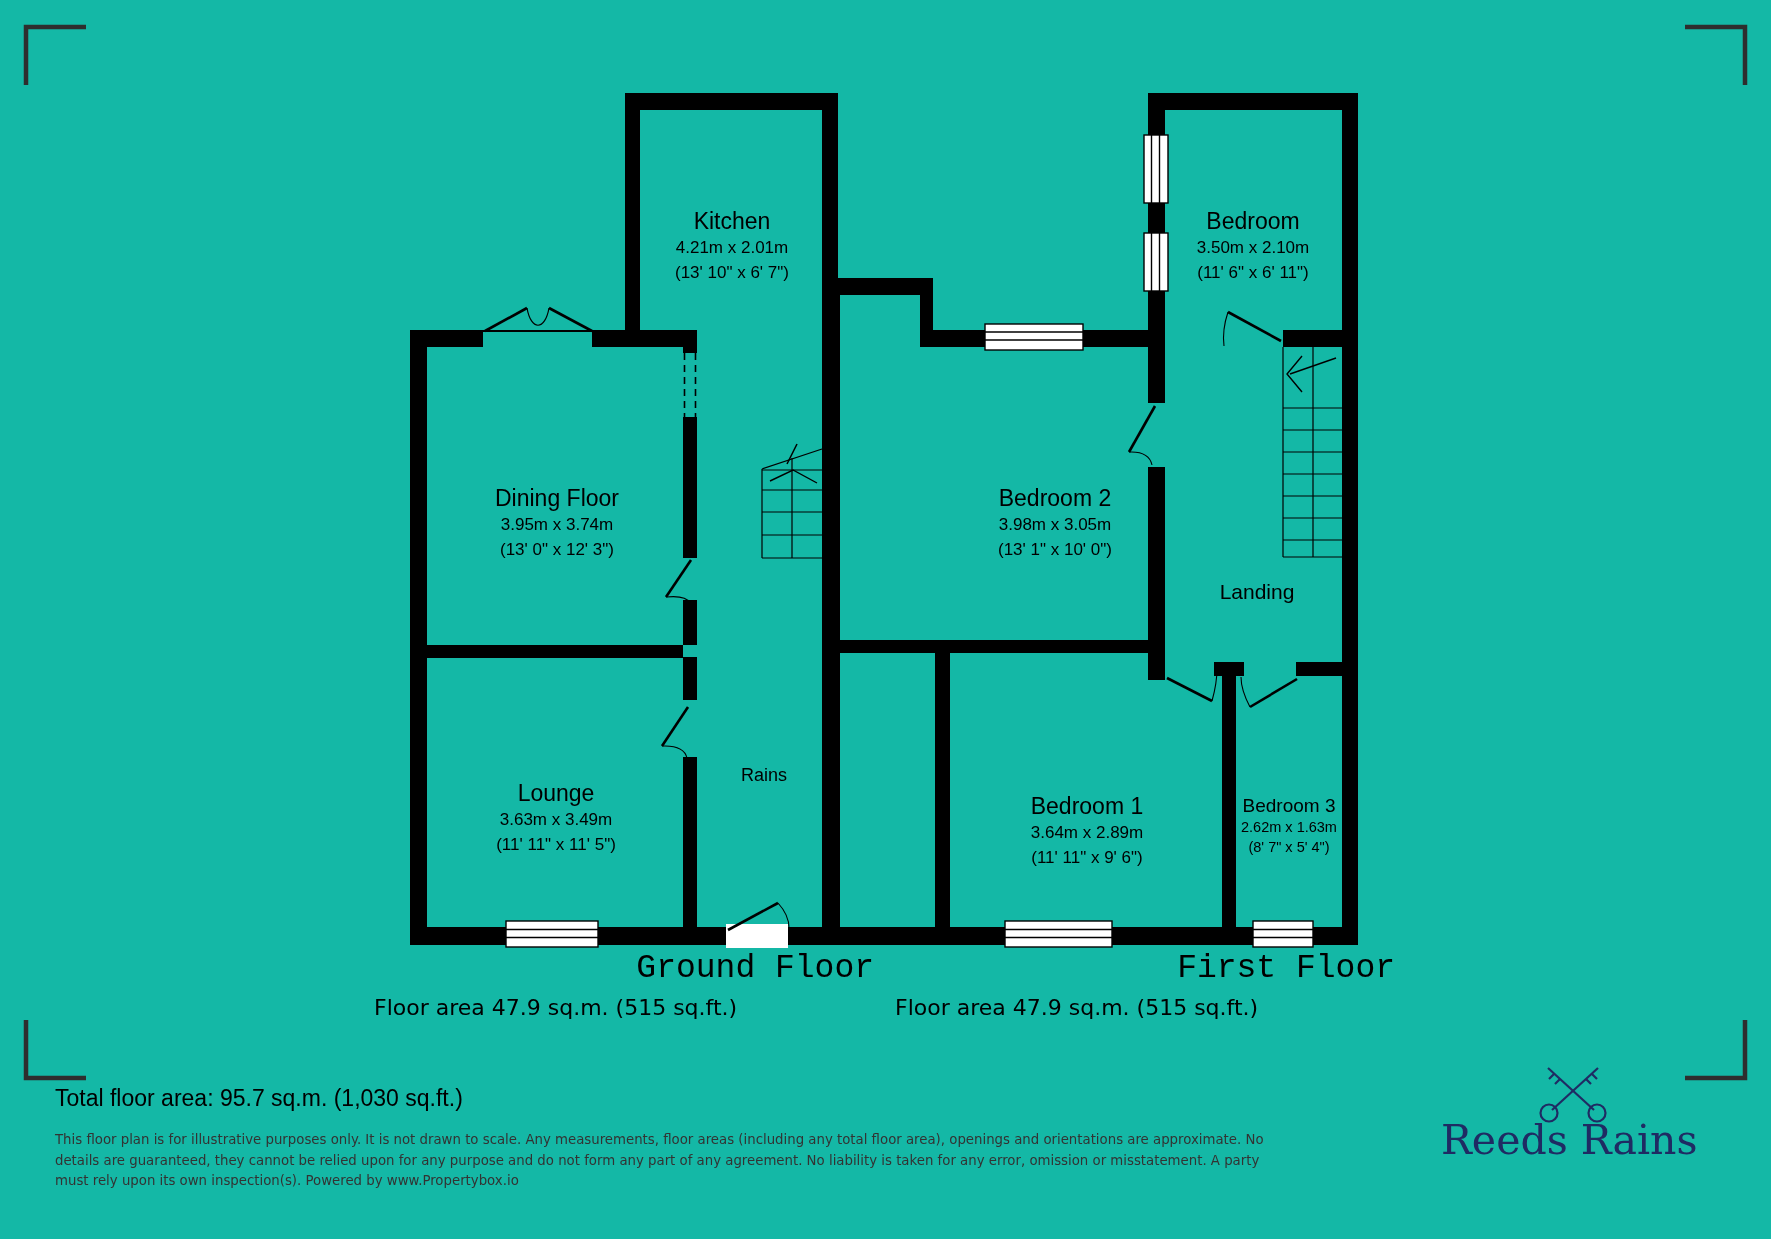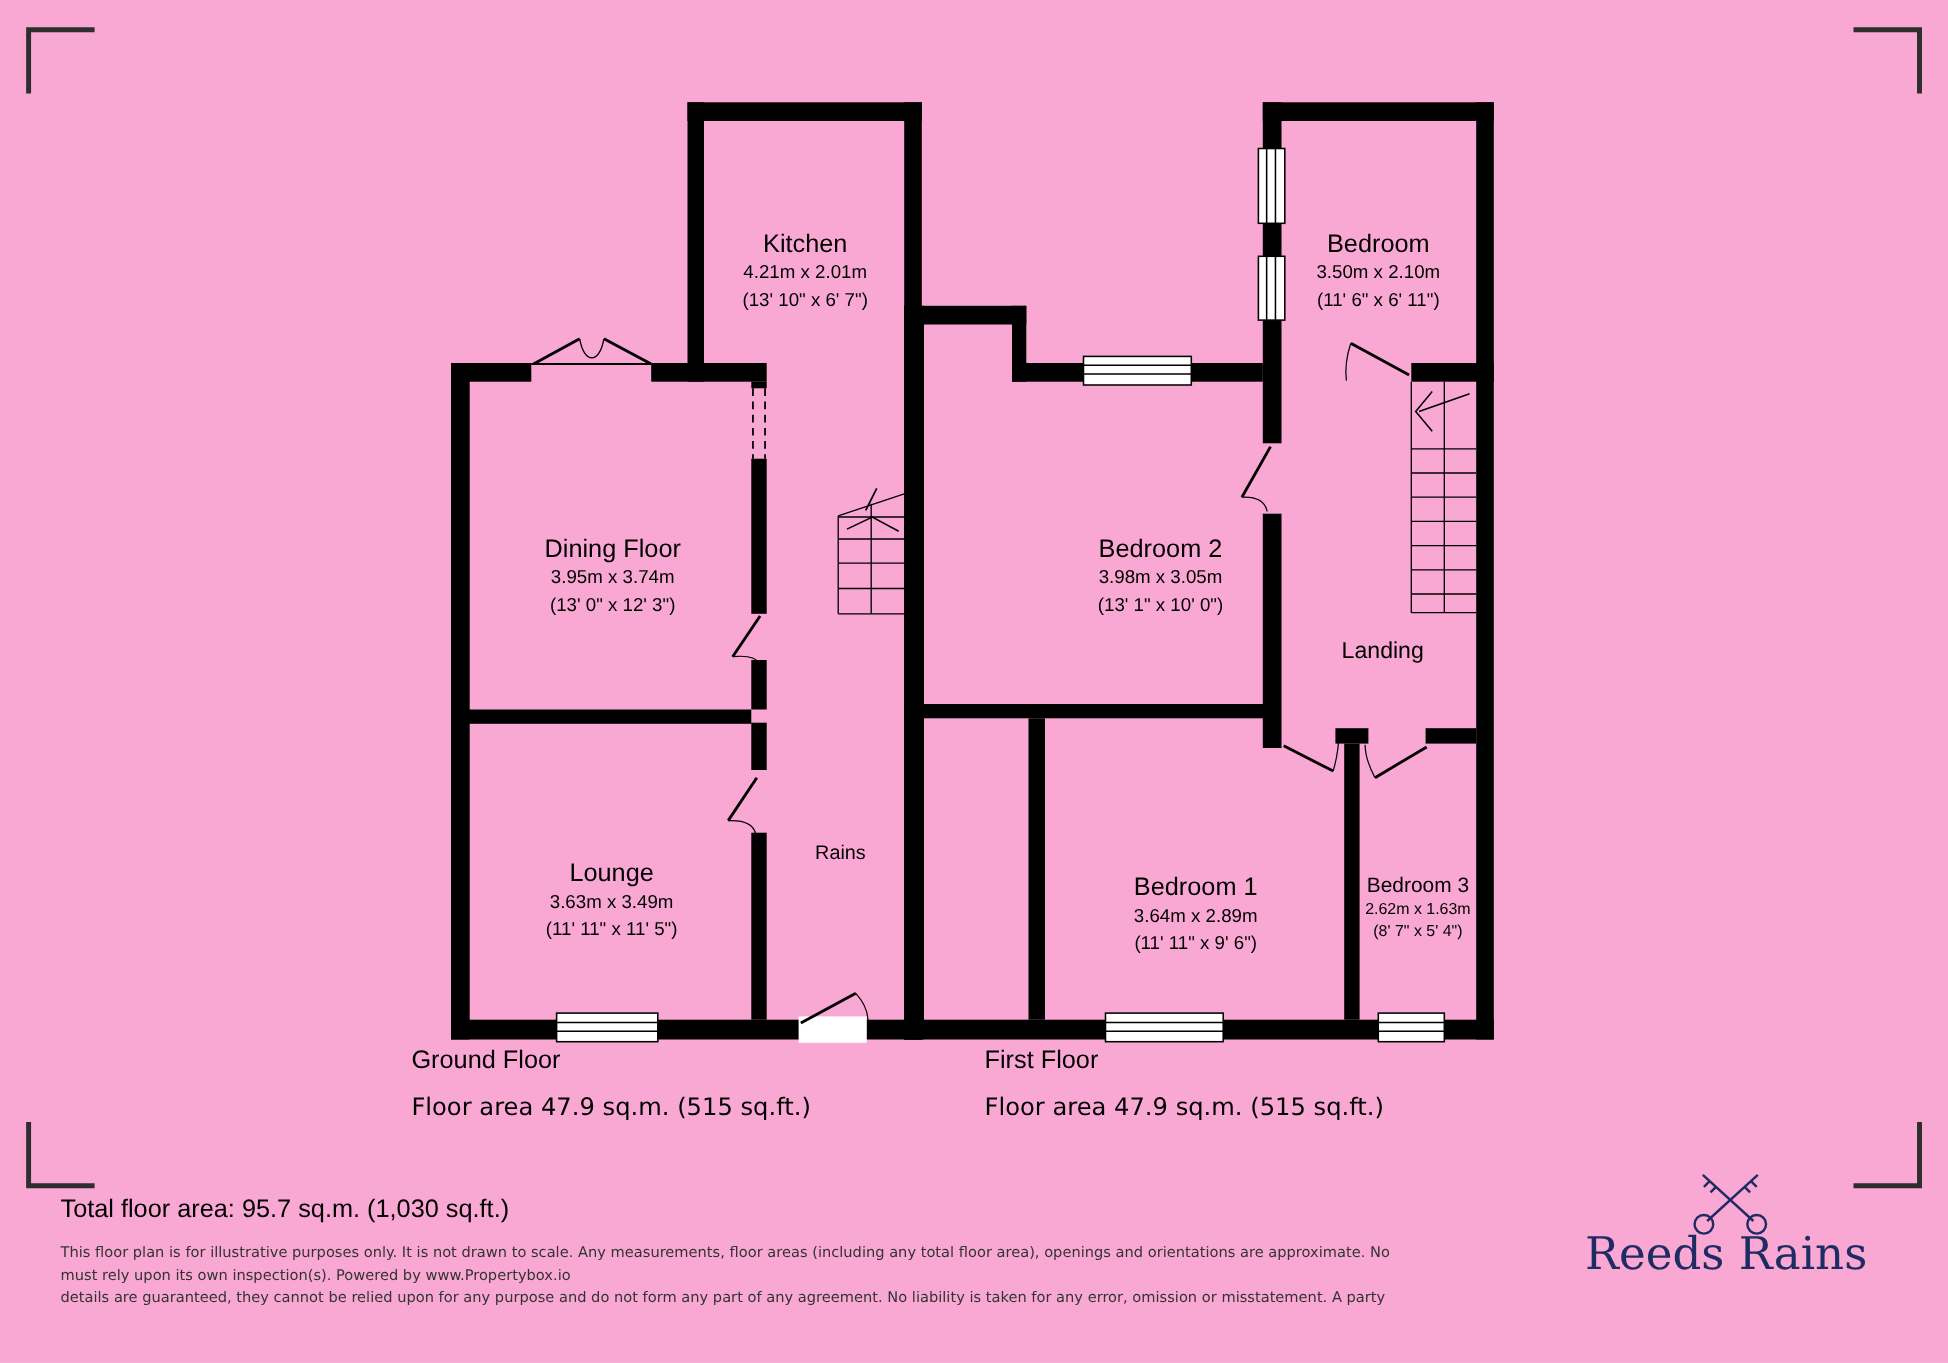--- a/index.html
+++ b/index.html
@@ -1,25 +1,25 @@
 <!DOCTYPE html>
 <html><head>
 <meta charset="utf-8">
 <style>
   html,body{margin:0;padding:0;background:#ffffff;}
-  .page{position:relative;width:1771px;height:1239px;background:#f9a8d4;overflow:hidden;
+  .page{position:relative;width:1771px;height:1239px;background:#14b8a6;overflow:hidden;
         font-family:"Liberation Sans", sans-serif;color:#000;}
   .plan-svg{position:absolute;left:0;top:0;width:1771px;height:1239px;}
   .room-label{position:absolute;text-align:center;line-height:28px;}
   .room-name{font-size:23px;line-height:28px;}
   .room-dim{font-size:17px;line-height:25px;}
   .room-label.small .room-name{font-size:19px;line-height:22px;}
   .room-label.small .room-dim{font-size:14.5px;line-height:20px;}
-  .floor-title{position:absolute;text-align:left;font-family:Liberation Sans, sans-serif;
-               font-size:23px;}
+  .floor-title{position:absolute;text-align:right;font-family:Liberation Mono, monospace;
+               font-size:33px;}
   .floor-area{position:absolute;text-align:left;font-family:"DejaVu Sans", sans-serif;
               font-size:22px;}
   .total-area{position:absolute;left:55px;top:1085px;font-family:Liberation Sans, sans-serif;
               font-size:23px;}
   .disclaimer{position:absolute;left:55px;top:1130px;font-family:"DejaVu Sans", sans-serif;
               font-size:13.3px;color:#333;line-height:20.5px;white-space:nowrap;}
   .brand-text{position:absolute;left:1441px;top:1116px;width:262px;
               font-family:"DejaVu Serif", serif;font-size:41px;color:#1f2b63;}
 </style>
 </head>
@@ -252,19 +252,19 @@
   <div class="floor-title" style="left:374px;top:950px;width:500px">Ground Floor</div>
   <div class="floor-area" style="left:374px;top:995px;width:500px">Floor area 47.9 sq.m. (515 sq.ft.)</div>
 
   <div class="floor-title" style="left:895px;top:950px;width:500px">First Floor</div>
   <div class="floor-area" style="left:895px;top:995px;width:500px">Floor area 47.9 sq.m. (515 sq.ft.)</div>
 
   <div class="total-area">Total floor area: 95.7 sq.m. (1,030 sq.ft.)</div>
 
   <div class="disclaimer">
     <div>This floor plan is for illustrative purposes only. It is not drawn to scale. Any measurements, floor areas (including any total floor area), openings and orientations are approximate. No</div>
+    <div>details are guaranteed, they cannot be relied upon for any purpose and do not form any part of any agreement. No liability is taken for any error, omission or misstatement. A party</div>
     <div>must rely upon its own inspection(s). Powered by www.Propertybox.io</div>
-    <div>details are guaranteed, they cannot be relied upon for any purpose and do not form any part of any agreement. No liability is taken for any error, omission or misstatement. A party</div>
   </div>
 
   <div class="brand-text">Reeds Rains</div>
 
 </div>
 
 </body></html>

